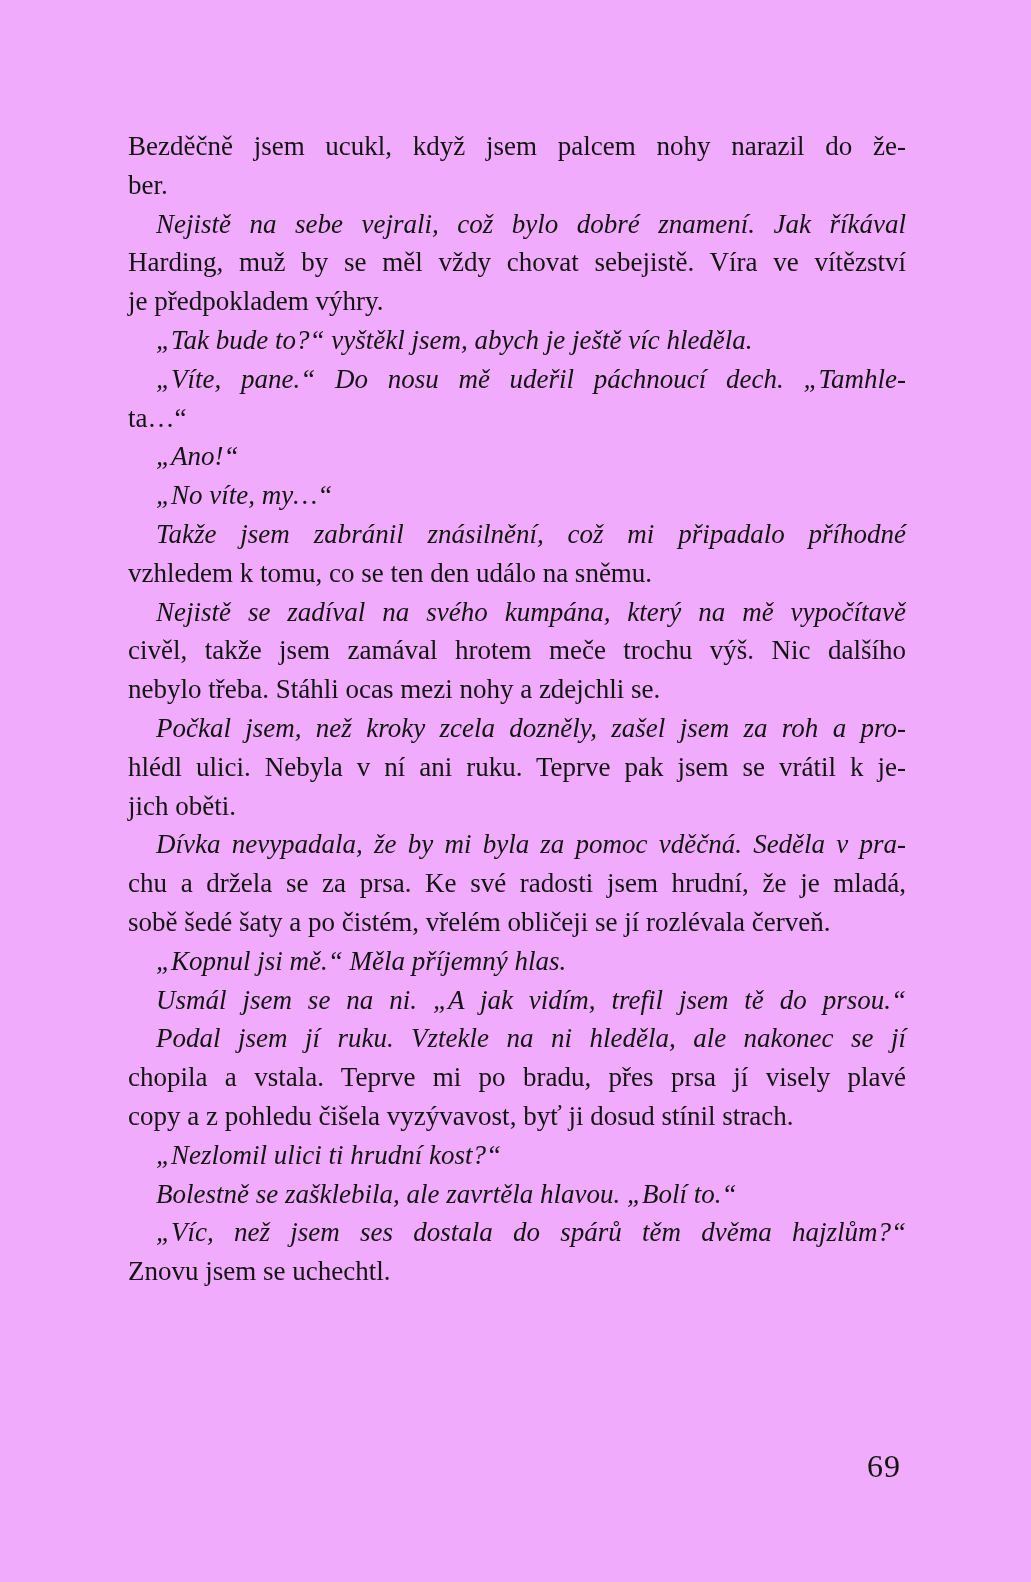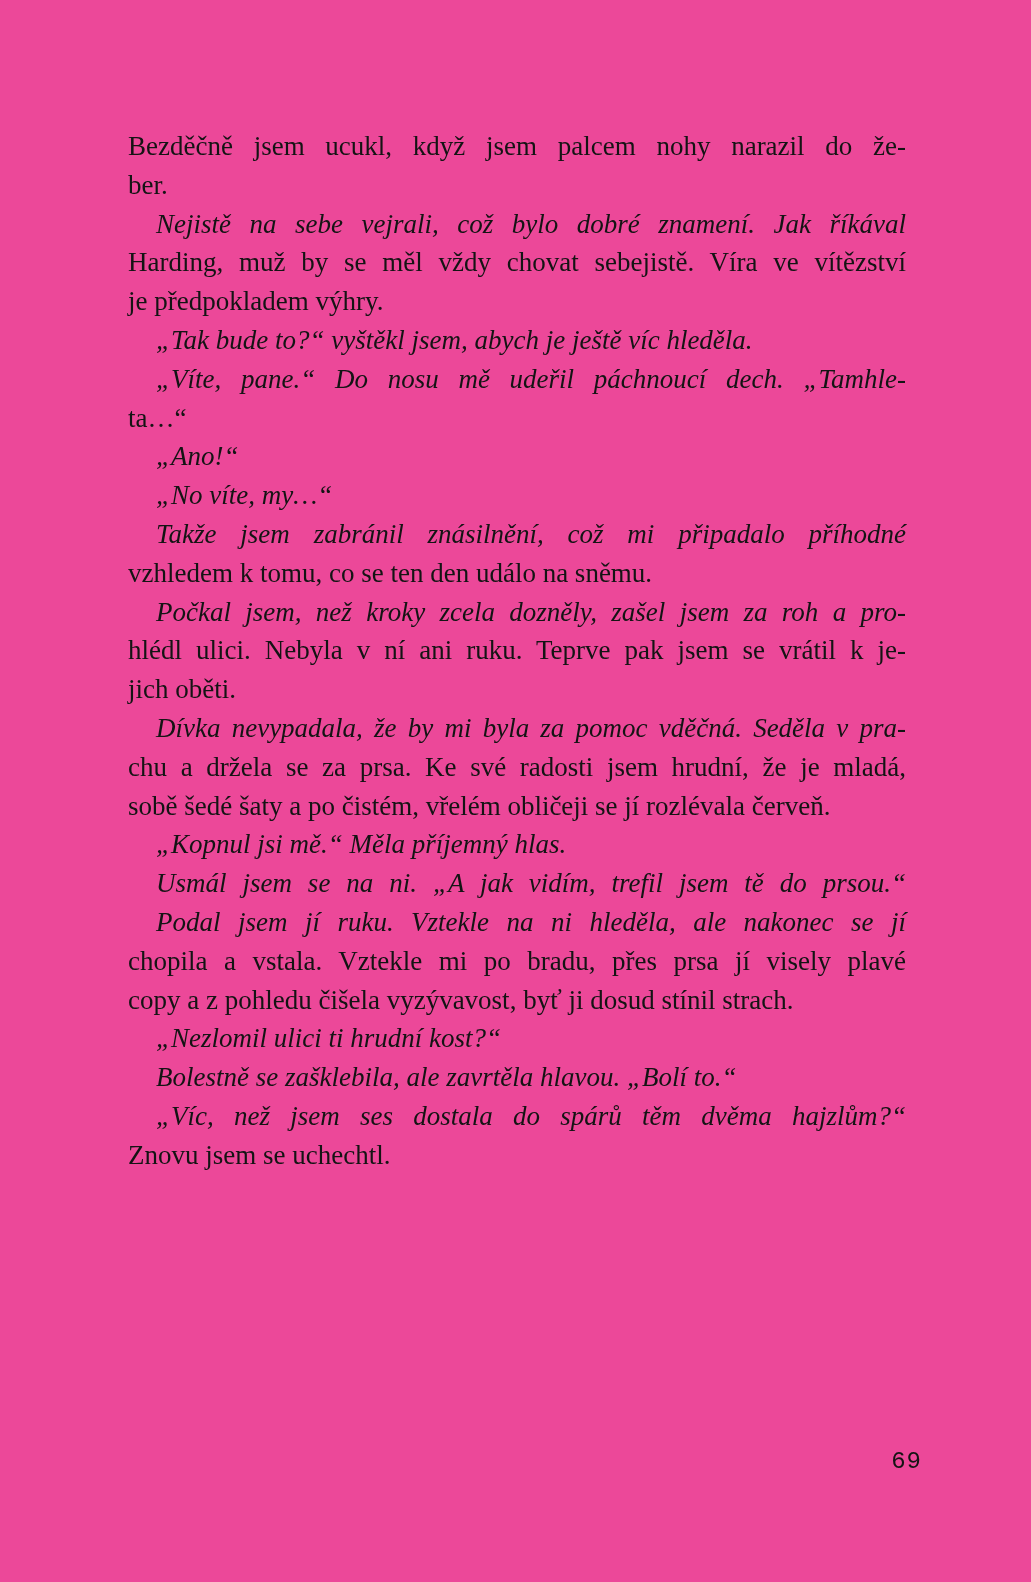--- a/index.html
+++ b/index.html
@@ -1,20 +1,20 @@
 <!DOCTYPE html>
 <html lang="cs"><head>
 <meta charset="utf-8">
 <style>
   html, body { margin: 0; padding: 0; background: #e8e8e8; }
   .book-page {
     position: relative;
     width: 1031px;
     height: 1582px;
-    background: #ec4899;
+    background: #f0abfc;
     color: #141414;
     font-family: "Liberation Serif", "DejaVu Serif", serif;
     font-size: 27px;
     overflow: hidden;
   }
   .text-block {
     position: absolute;
     left: 128px;
     top: 127px;
     width: 778px;
@@ -26,24 +26,23 @@
     text-align: justify;
     text-align-last: justify;
   }
   .ln.end {
     text-align-last: left;
   }
   .ind { text-indent: 28px; font-style: italic; }
   .page-number {
     position: absolute;
     top: 1448px;
-    right: 109px;
-    font-size: 24px;
+    right: 130px;
+    font-size: 32px;
     letter-spacing: 1px;
-    font-family: Liberation Mono, monospace;
   }
 </style>
 </head>
 <body>
 
 <div class="book-page">
   <div class="text-block">
 
     <p class="para">
       <span class="ln">Bezděčně jsem ucukl, když jsem palcem nohy narazil do že-</span>
@@ -72,20 +71,25 @@
     <p class="para">
       <span class="ln end ind">„No víte, my…“</span>
     </p>
 
     <p class="para">
       <span class="ln ind">Takže jsem zabránil znásilnění, což mi připadalo příhodné</span>
       <span class="ln end">vzhledem k tomu, co se ten den událo na sněmu.</span>
     </p>
 
 
+    <p class="para">
+      <span class="ln ind">Nejistě se zadíval na svého kumpána, který na mě vypočítavě</span>
+      <span class="ln">civěl, takže jsem zamával hrotem meče trochu výš. Nic dalšího</span>
+      <span class="ln end">nebylo třeba. Stáhli ocas mezi nohy a zdejchli se.</span>
+    </p>
 
     <p class="para">
       <span class="ln ind">Počkal jsem, než kroky zcela dozněly, zašel jsem za roh a pro-</span>
       <span class="ln">hlédl ulici. Nebyla v ní ani ruku. Teprve pak jsem se vrátil k je-</span>
       <span class="ln end">jich oběti.</span>
     </p>
 
     <p class="para">
       <span class="ln ind">Dívka nevypadala, že by mi byla za pomoc vděčná. Seděla v pra-</span>
       <span class="ln">chu a držela se za prsa. Ke své radosti jsem hrudní, že je mladá,</span>
@@ -95,21 +99,21 @@
     <p class="para">
       <span class="ln end ind">„Kopnul jsi mě.“ Měla příjemný hlas.</span>
     </p>
 
     <p class="para">
       <span class="ln ind">Usmál jsem se na ni. „A jak vidím, trefil jsem tě do prsou.“</span>
     </p>
 
     <p class="para">
       <span class="ln ind">Podal jsem jí ruku. Vztekle na ni hleděla, ale nakonec se jí</span>
-      <span class="ln">chopila a vstala. Vztekle mi po bradu, přes prsa jí visely plavé</span>
+      <span class="ln">chopila a vstala. Teprve mi po bradu, přes prsa jí visely plavé</span>
       <span class="ln end">copy a z pohledu čišela vyzývavost, byť ji dosud stínil strach.</span>
     </p>
 
     <p class="para">
       <span class="ln end ind">„Nezlomil ulici ti hrudní kost?“</span>
     </p>
 
     <p class="para">
       <span class="ln end ind">Bolestně se zašklebila, ale zavrtěla hlavou. „Bolí to.“</span>
     </p>

